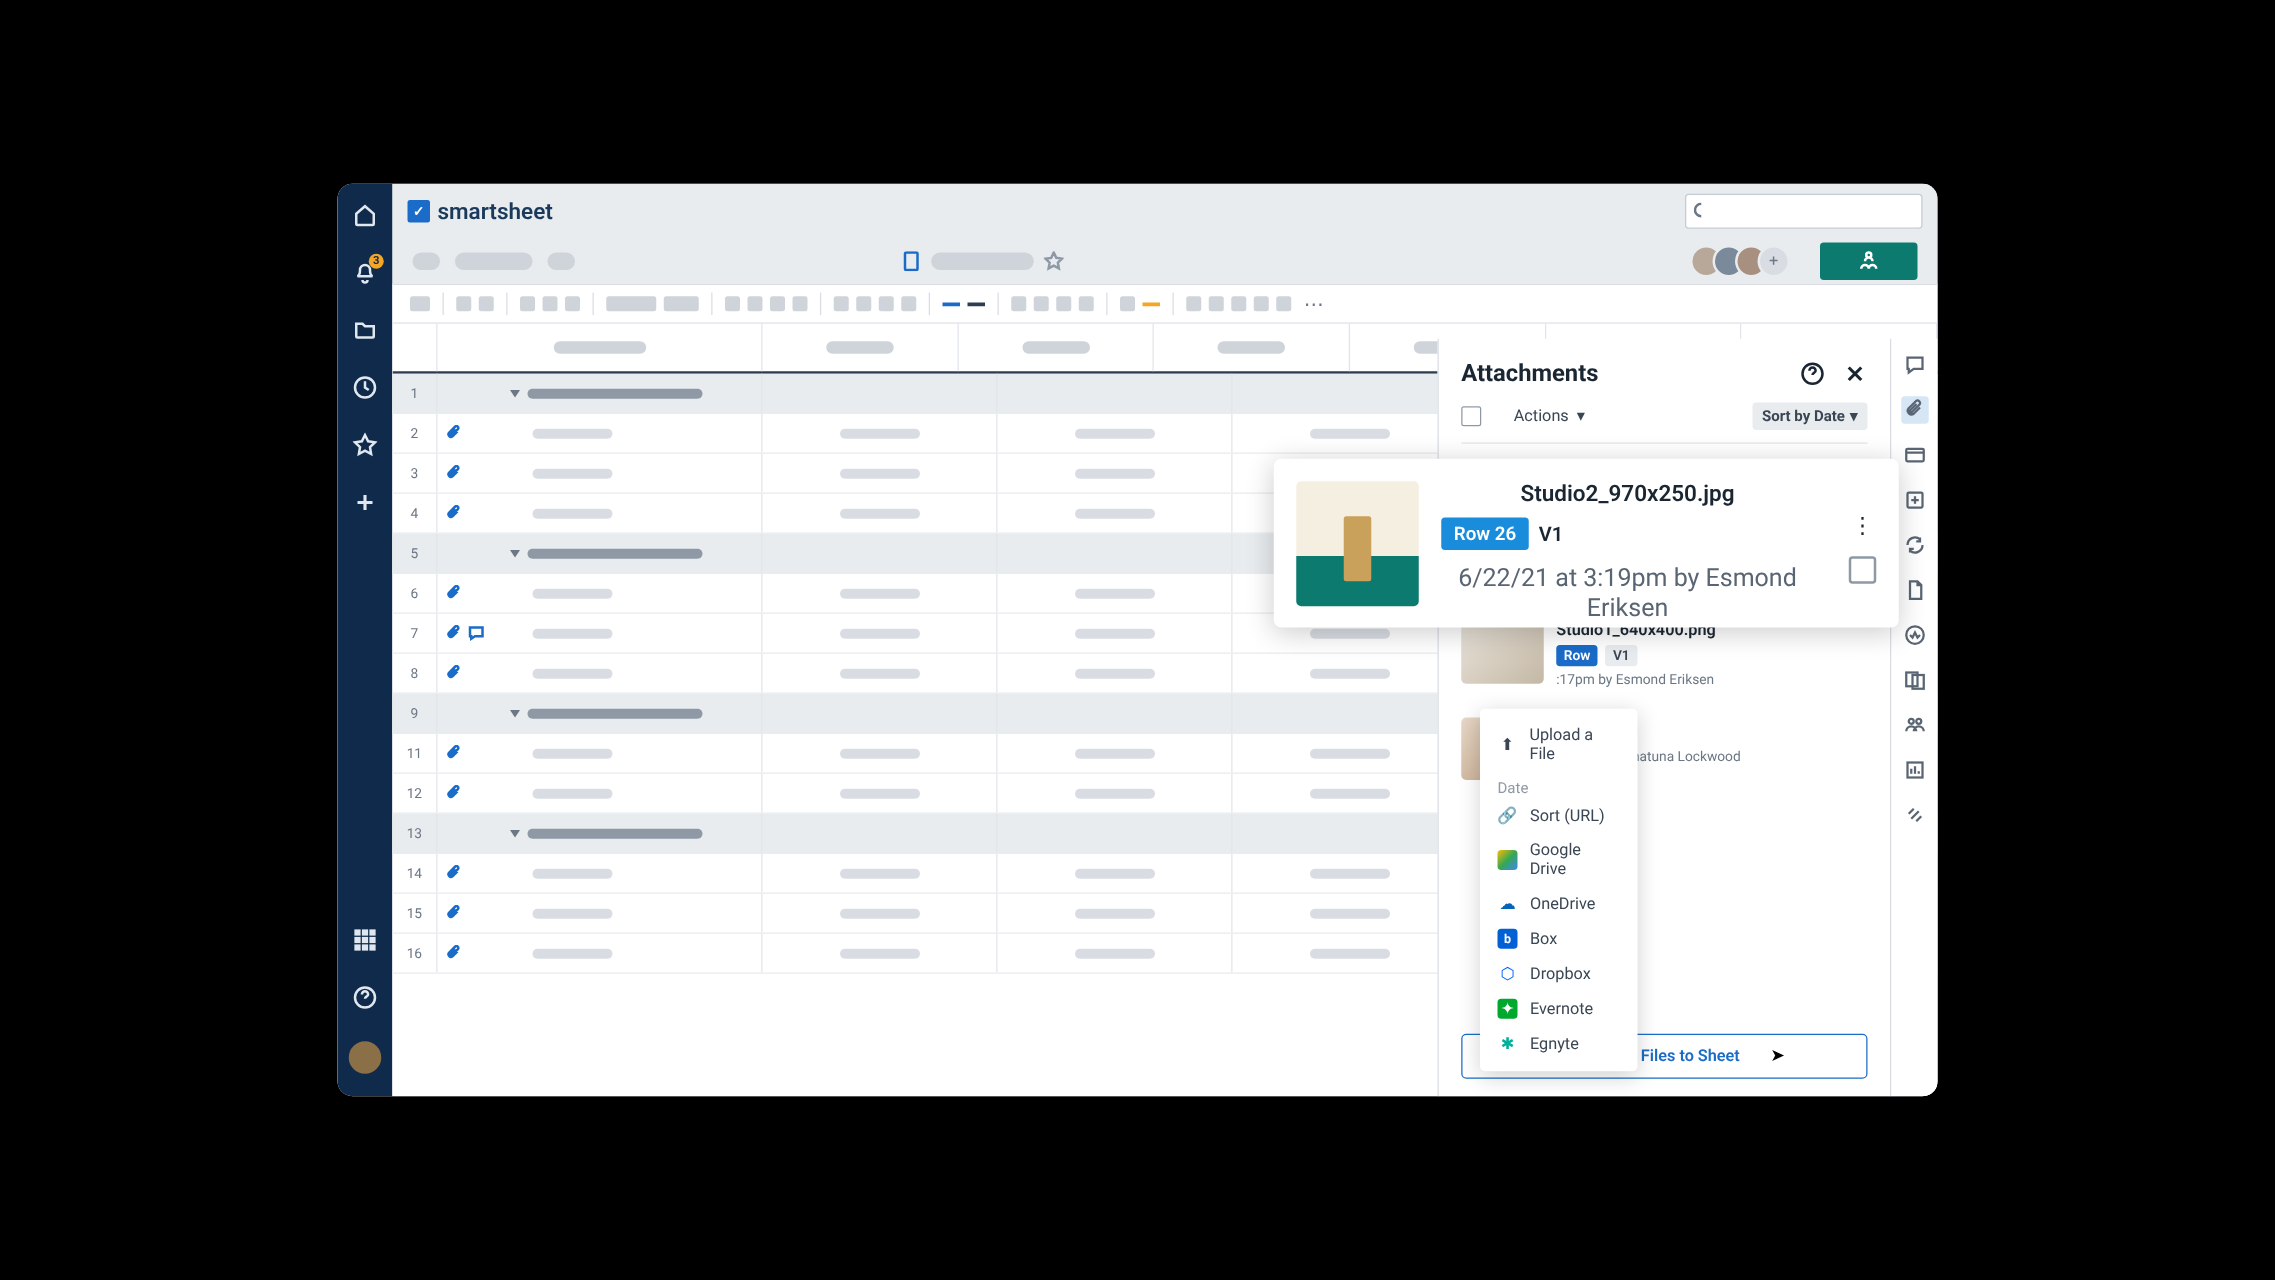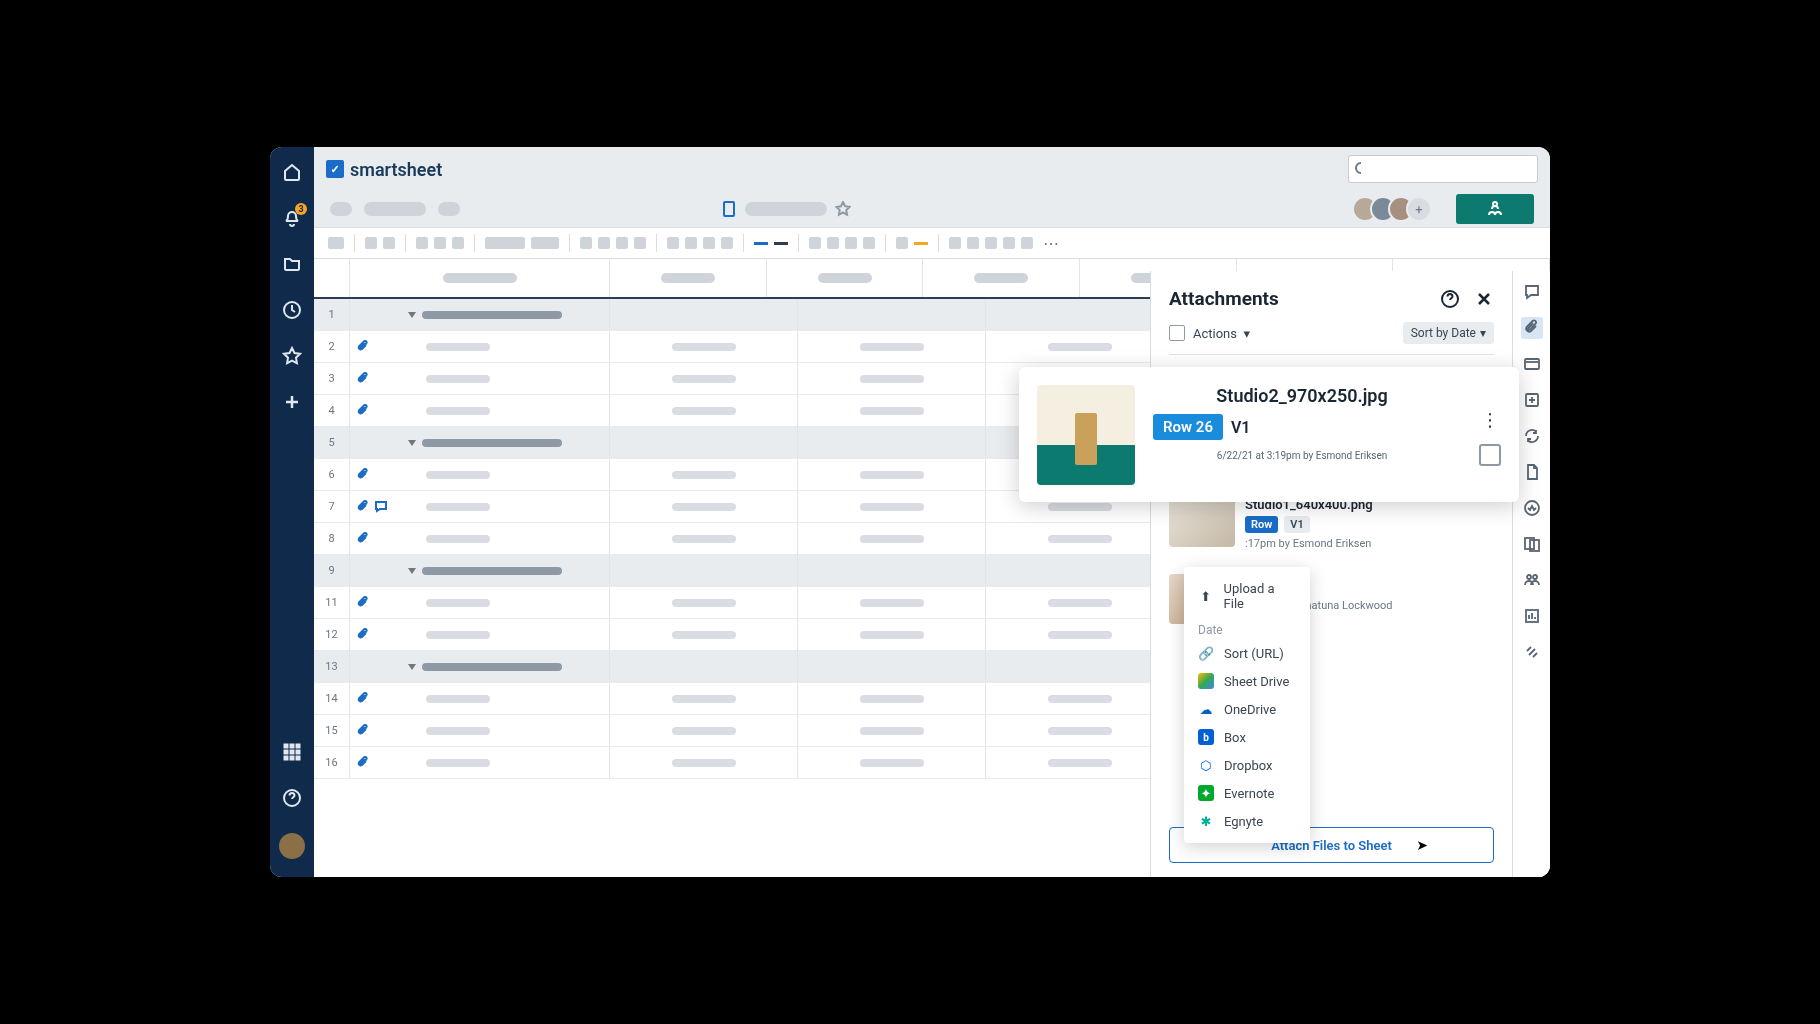--- a/index.html
+++ b/index.html
@@ -64,24 +64,24 @@
 .tool-rail .tool-icon { width:22px; height:22px; display:flex; align-items:center; justify-content:center; cursor:pointer; border-radius:3px; }
 .tool-rail .tool-icon.active { background:#d6e6f5; }
 .tool-rail svg { stroke:#5a6573; }
 
 
 .attach-panel { position:absolute; right:38px; top:124px; bottom:0; width:362px; background:#fff; border-left:1px solid #d9dde3; display:flex; flex-direction:column; z-index:5; }
 .ap-header { padding:16px 18px 12px; display:flex; align-items:center; }
 .ap-header h2 { font-size:19px; font-weight:700; color:#1a2733; }
 .ap-header .hdr-icons { margin-left:auto; display:flex; gap:14px; }
 .ap-header svg { stroke:#1a2733; cursor:pointer; }
-.ap-actions { padding:0 18px 10px; display:flex; align-items:center; gap:8px; }
+.ap-actions { padding:0 18px 10px; display:flex; align-items:center; gap:26px; }
 .ap-actions .chk { width:16px; height:16px; border:1.5px solid #8f99a6; border-radius:2px; }
 .ap-actions .act-label { font-size:13px; color:#3a4653; }
-.ap-actions .sort-btn { margin-left:auto; background:#e9ecef; border-radius:3px; padding:4px 8px; font-size:12px; color:#3a4653; display:flex; align-items:center; gap:4px; }
+.ap-actions .sort-btn { margin-left:auto; background:#e9ecef; border-radius:3px; padding:4px 8px; font-size:12px; color:#3a4653; display:flex; align-items:center; gap:4px;font-weight:bold; }
 .ap-divider { height:1px; background:#e1e5ea; margin:0 18px; }
 
 .ap-list { flex:1; overflow:auto; padding:10px 18px; }
 .ap-item-small { display:flex; gap:10px; padding:12px 0; }
 .ap-thumb-sm { width:66px; height:50px; background:#d9dde3; border-radius:4px; flex-shrink:0; background:linear-gradient(135deg,#e8e3da,#c4b8a5); }
 .ap-meta-sm { flex:1; font-size:12px; }
 .ap-name-sm { font-weight:600; color:#1a2733; font-size:13px; }
 .ap-tags-sm { display:flex; gap:6px; margin:4px 0; }
 .row-badge { background:#1a6cc8; color:#fff; font-size:11px; padding:2px 6px; border-radius:3px; font-weight:600; }
 .v-badge { background:#e9ecef; color:#3a4653; font-size:11px; padding:2px 6px; border-radius:3px; font-weight:600; }
@@ -92,21 +92,21 @@
 
 
 .popup-card { position:absolute; left:705px; top:220px; width:500px; height:135px; background:#fff; border-radius:6px; box-shadow:0 4px 22px rgba(0,0,0,0.2); z-index:20; display:flex; padding:18px; gap:18px; }
 .pc-thumb { width:98px; height:100px; border-radius:4px; background:linear-gradient(#f5efe2 60%,#0d7a6f 60%); position:relative; flex-shrink:0; }
 .pc-thumb::after { content:""; position:absolute; left:38px; top:28px; width:22px; height:52px; background:#c9a15b; border-radius:2px; }
 .pc-info { flex:1;text-align:center; }
 .pc-name { font-size:18px; font-weight:600; color:#1a2733; margin-bottom:8px; }
 .pc-tags { display:flex; gap:8px; align-items:center; margin-bottom:10px; }
 .pc-row-badge { background:#1a8cdc; color:#fff; font-size:15px; font-weight:600; padding:4px 10px; border-radius:3px; }
 .pc-v-badge { font-size:16px; font-weight:600; color:#1a2733; }
-.pc-by { font-size:10px; color:#5a6573; }
+.pc-by { font-size:20px; color:#5a6573; }
 .pc-actions { display:flex; flex-direction:column; gap:14px; align-items:center; margin-left:10px; padding-top:24px; }
 .pc-kebab { color:#1a2733; font-size:18px; cursor:pointer; }
 .pc-chk { width:22px; height:22px; border:2px solid #8f99a6; border-radius:3px; }
 
 
 .attach-menu { position:absolute; right:240px; top:420px; width:126px; background:#fff; border-radius:4px; box-shadow:0 4px 18px rgba(0,0,0,0.18); z-index:25; padding:8px 0; font-size:13px; }
 .am-item { padding:6px 14px; display:flex; align-items:center; gap:10px; cursor:pointer; color:#3a4653; }
 .am-section { padding:6px 14px 2px; font-size:12px; color:#8f99a6; }
 .am-ico { width:16px; height:16px; display:flex; align-items:center; justify-content:center; font-size:13px; border-radius:3px; }
 .ico-gd { background:linear-gradient(135deg,#fbbc04,#34a853,#4285f4); }
@@ -772,21 +772,21 @@
           <span class="am-ico">⬆</span>
           <span>Upload a File</span>
         </div>
       <div class="am-section">Date</div>
       <div class="am-item">
           <span class="am-ico">🔗</span>
           <span>Sort (URL)</span>
         </div>
       <div class="am-item">
           <span class="am-ico ico-gd"></span>
-          <span>Sheet Drive</span>
+          <span>Google Drive</span>
         </div>
       <div class="am-item">
           <span class="am-ico ico-od">☁</span>
           <span>OneDrive</span>
         </div>
       <div class="am-item">
           <span class="am-ico ico-bx">b</span>
           <span>Box</span>
         </div>
       <div class="am-item">

